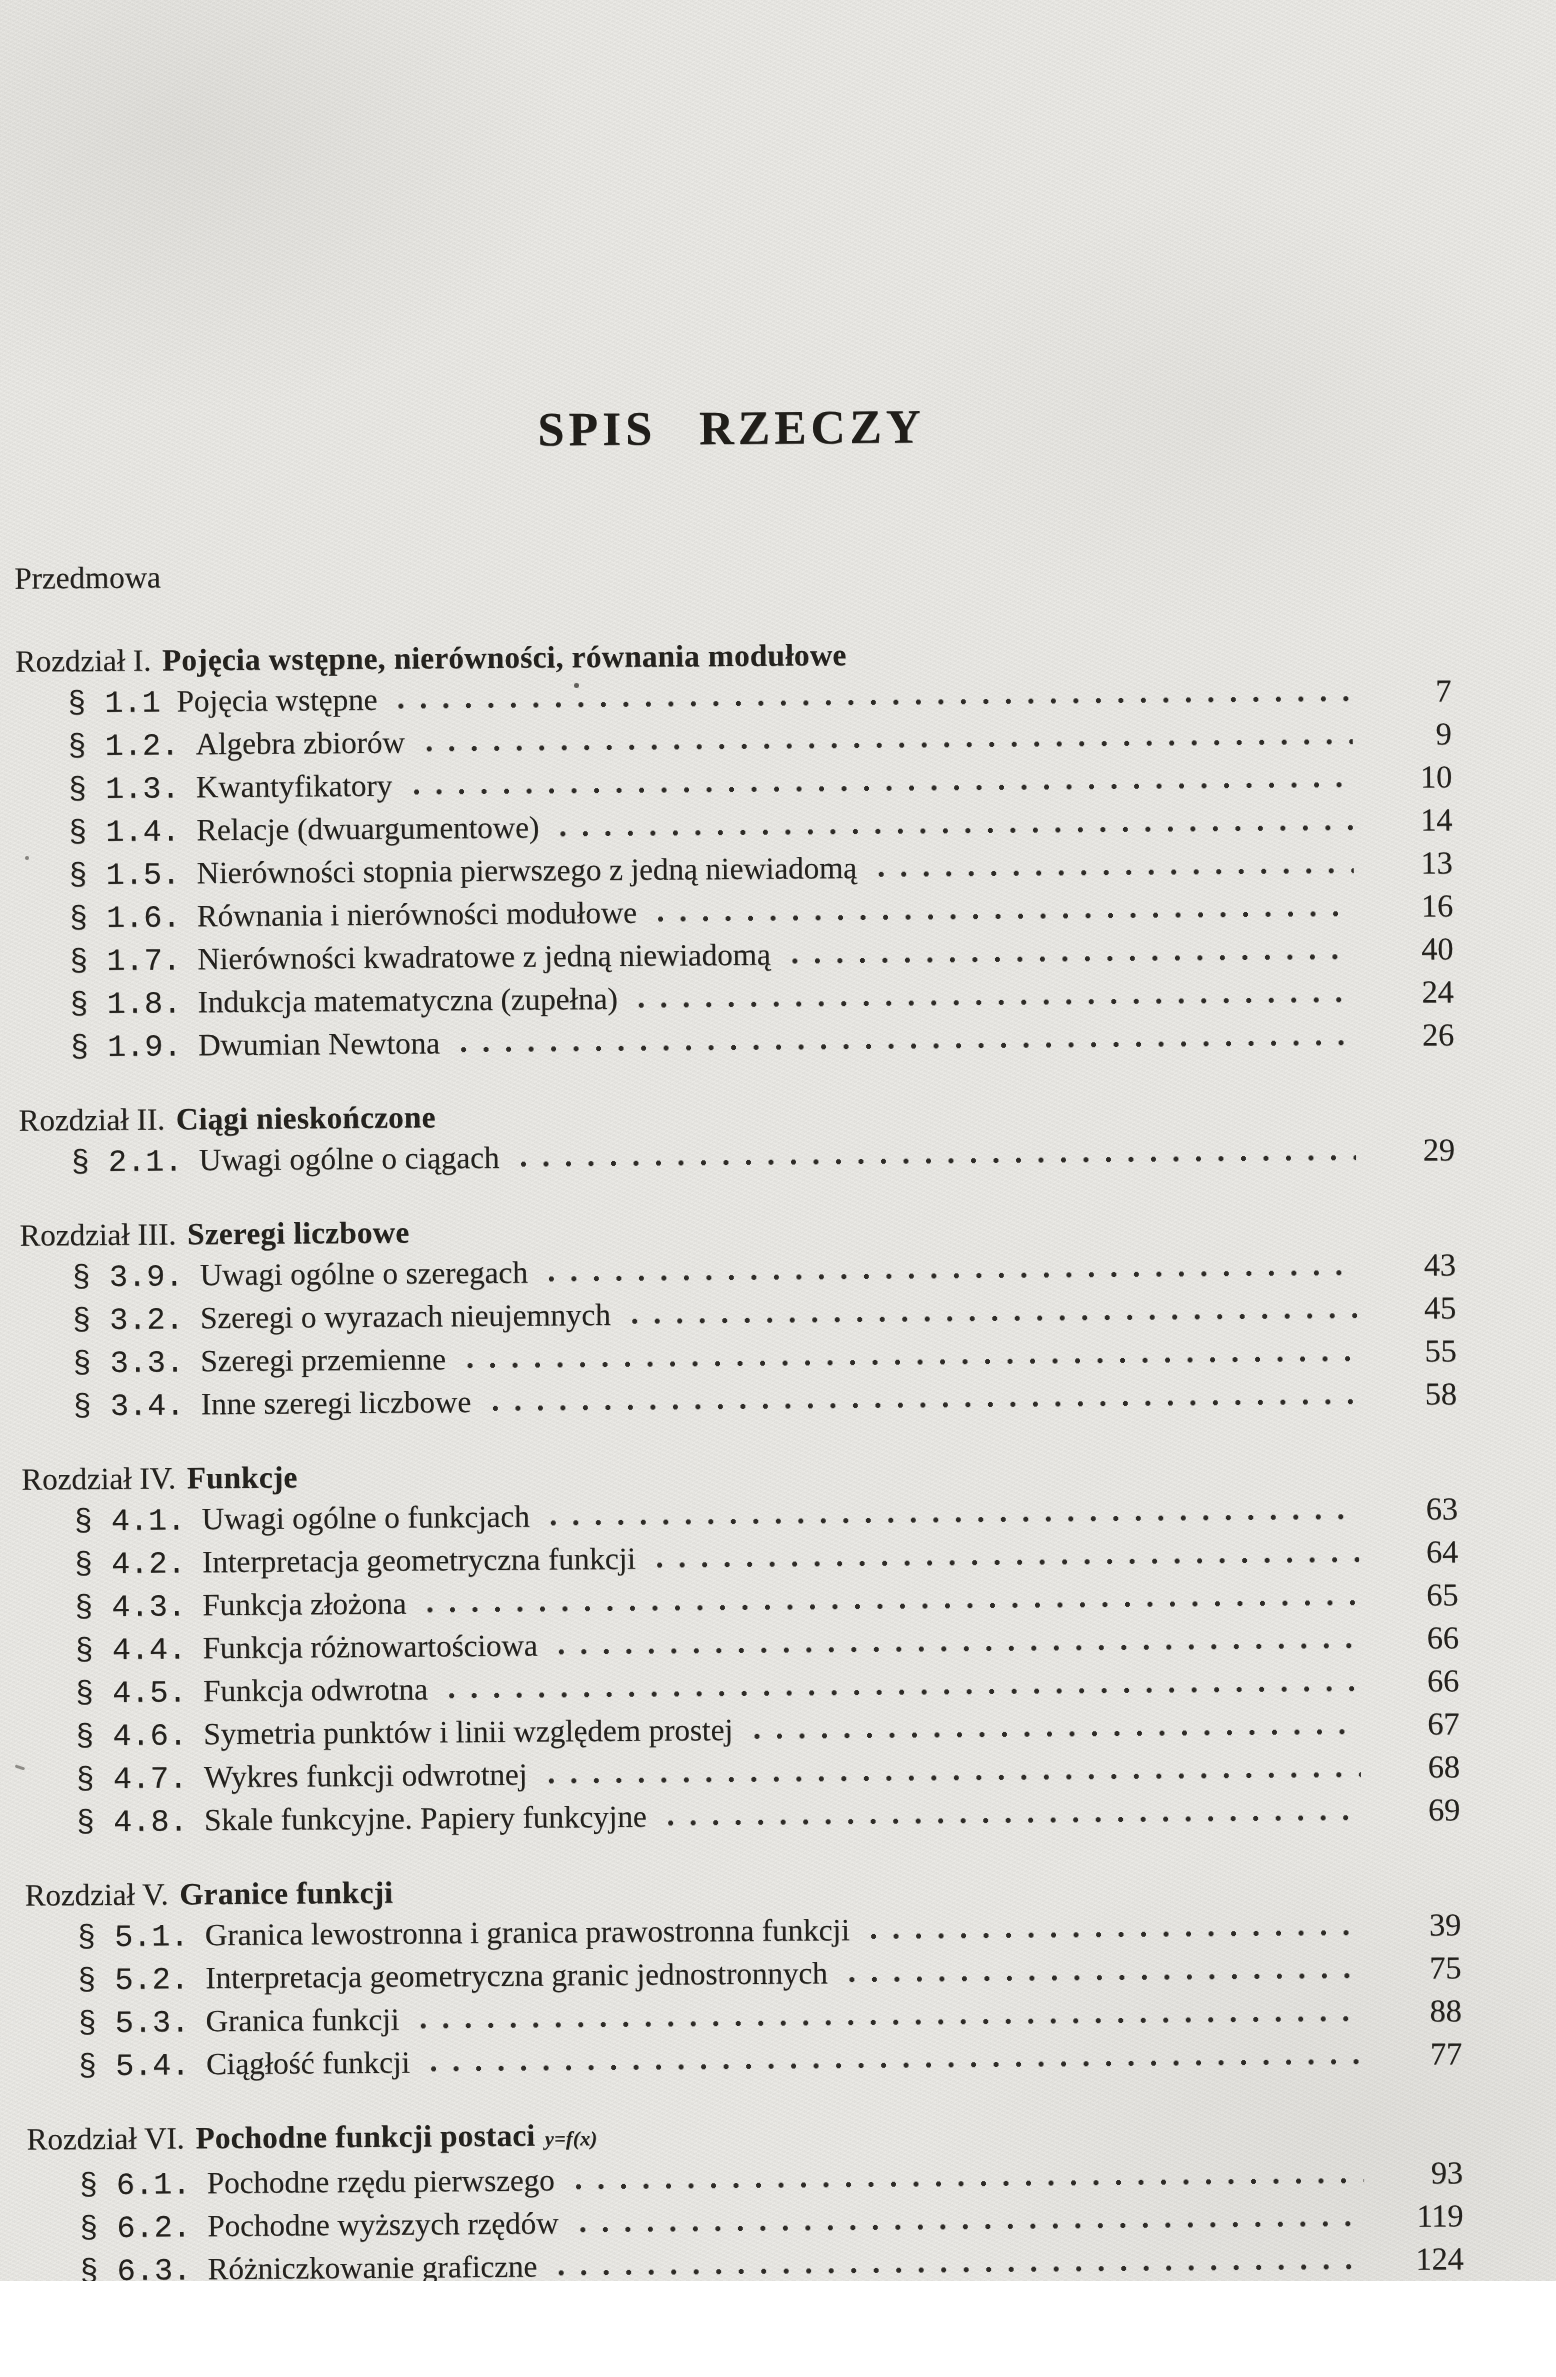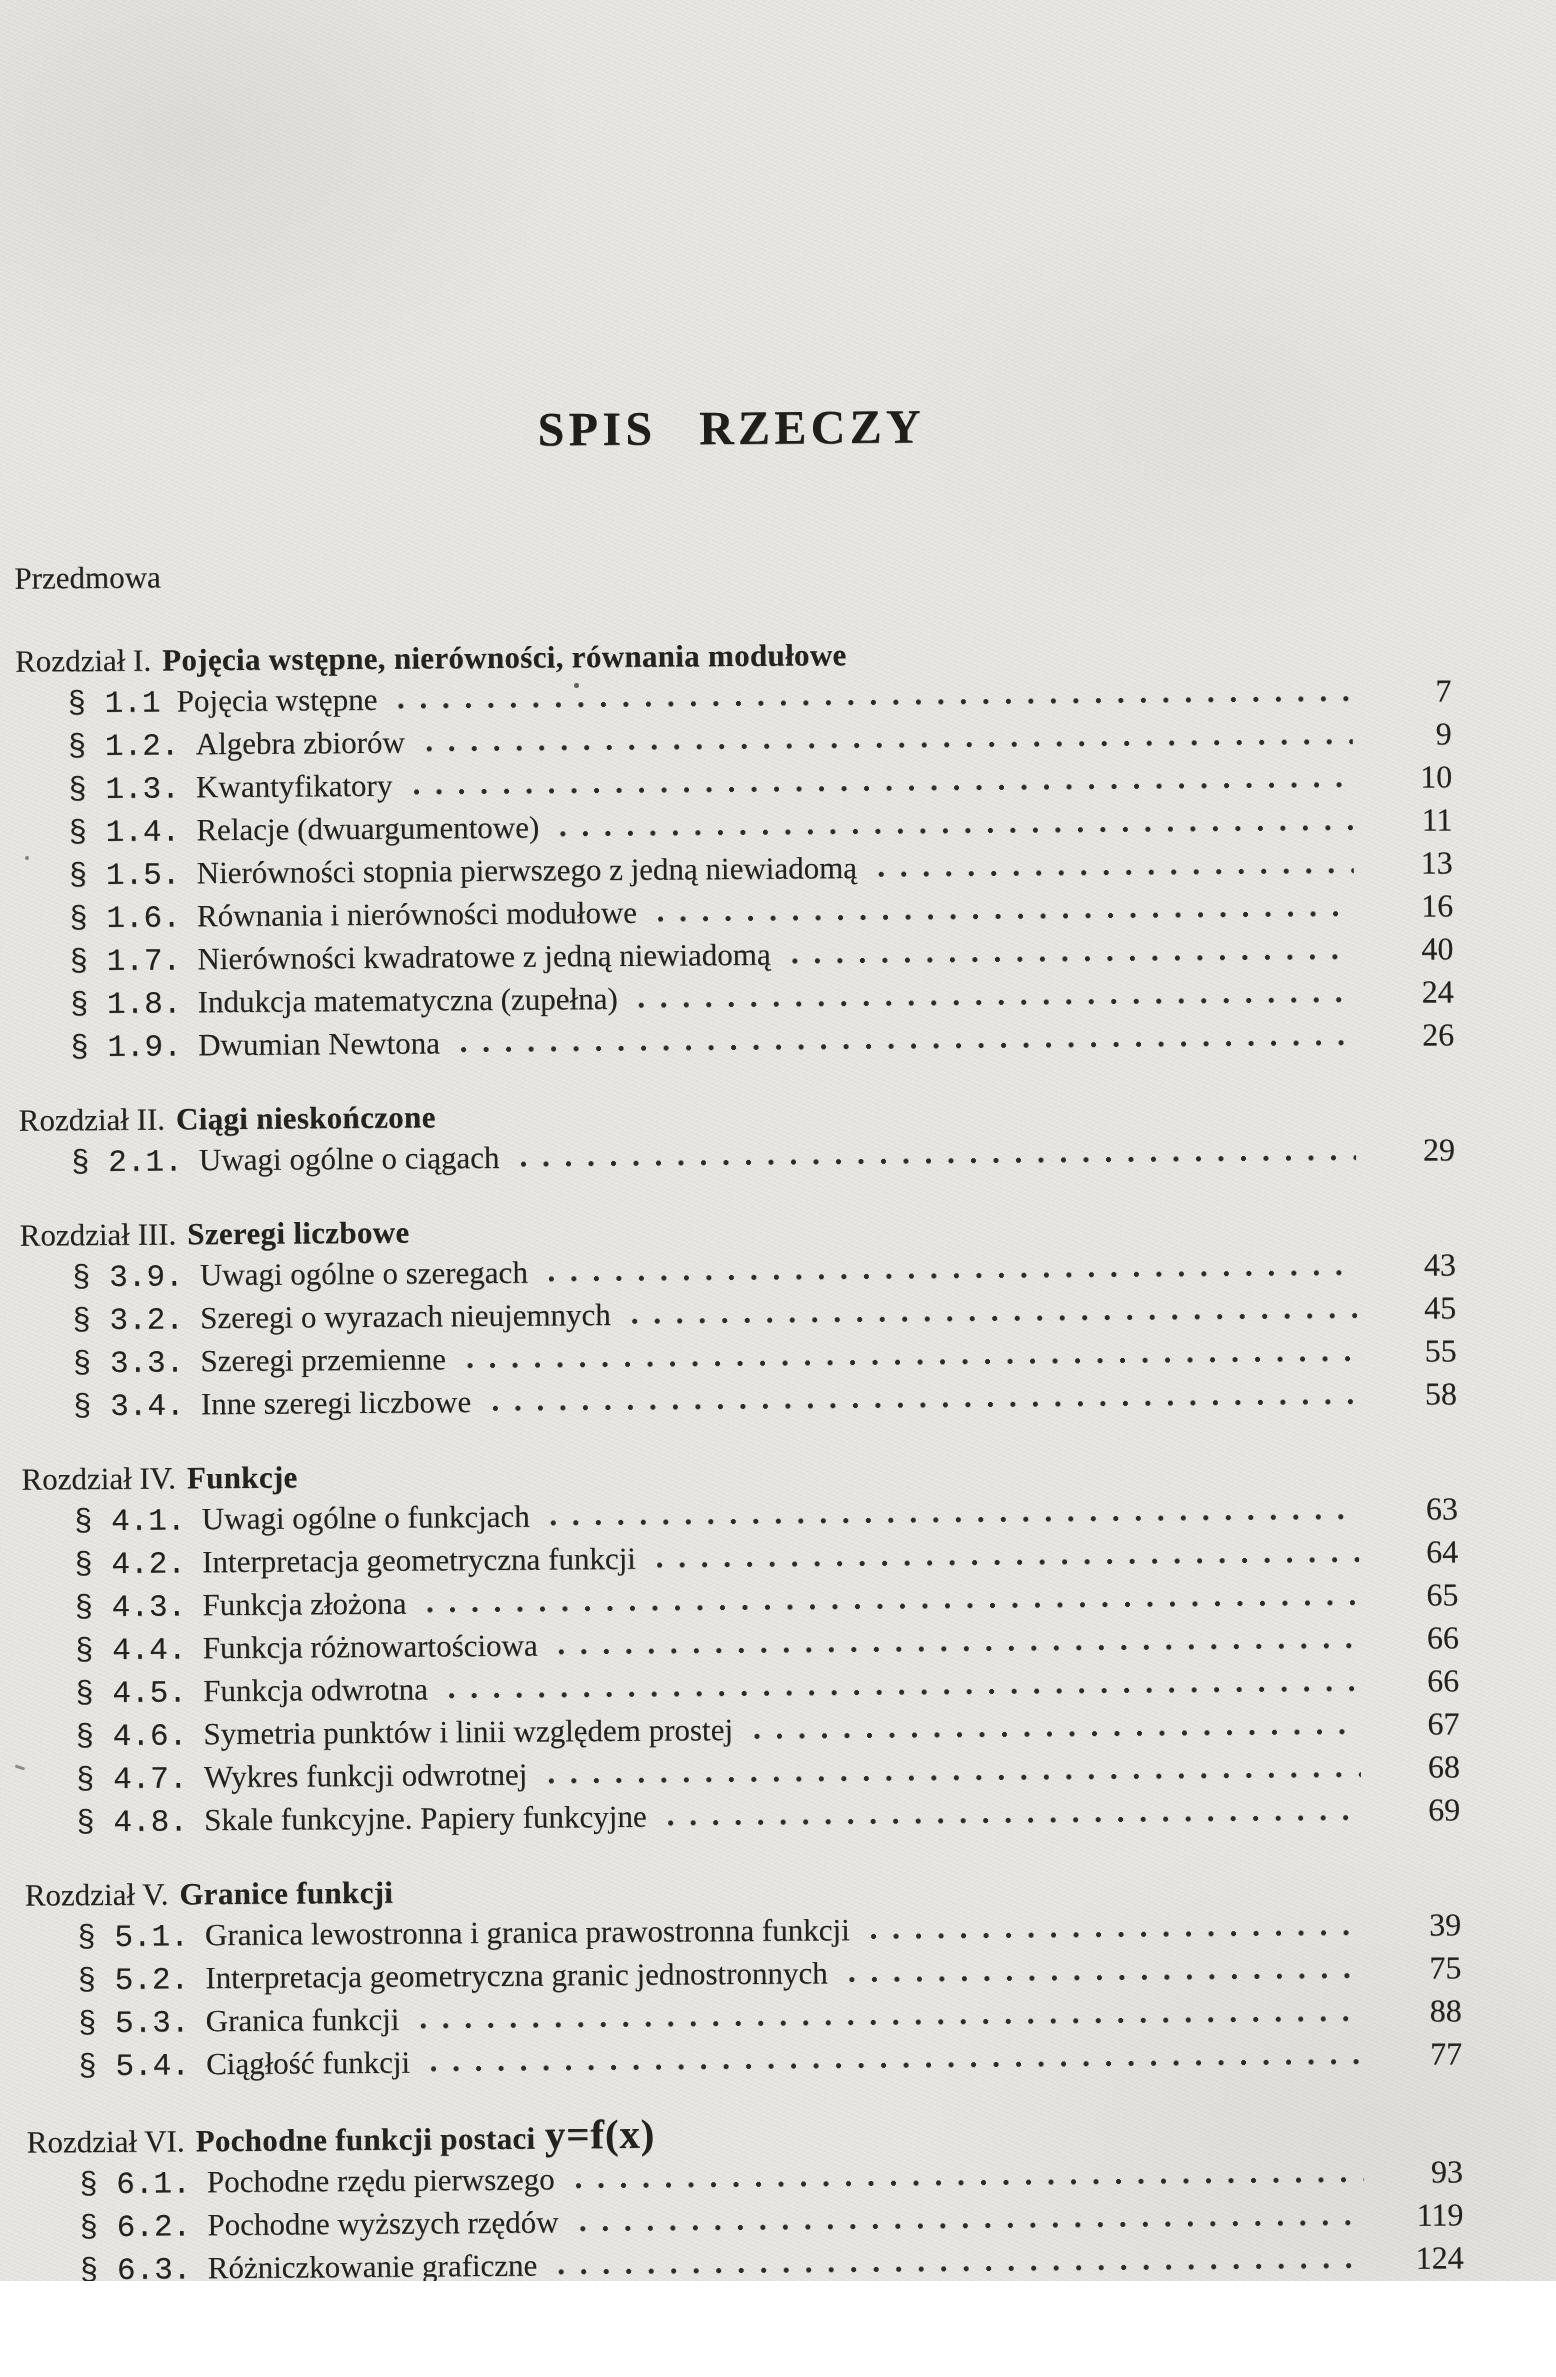--- a/index.html
+++ b/index.html
@@ -41,21 +41,21 @@
 
   .preface {
     font-size: 31px;
     margin-bottom: 42px;
   }
 
   .chapter { margin-top: 31px; }
   .chapter-heading { white-space: nowrap; }
   .ch-prefix { font-size: 31px; margin-right: 11px; }
   .ch-title  { font-size: 31px; font-weight: 700; letter-spacing: 0.01em; }
-  .ch-math   { font-size: 41px; font-weight: 700; margin-left: 9.5px; letter-spacing: 0.02em; }
+  .ch-math   { font-size: 20px; font-weight: 700; font-style: italic; margin-left: 9.5px; letter-spacing: 0.02em; }
 
   .entry {
     display: flex;
     align-items: baseline;
     margin-left: 52px;
     white-space: nowrap;
   }
   .entry-num { margin-right: 16.3px; font-family: Liberation Mono, monospace; }
   .dots {
     flex: 1 1 auto;
@@ -111,21 +111,21 @@
           <div class="entry">
             <span class="entry-num">§ 1.3.</span>
             <span class="entry-title">Kwantyfikatory</span>
             <span class="dots"></span>
             <span class="page-num">10</span>
           </div>
           <div class="entry">
             <span class="entry-num">§ 1.4.</span>
             <span class="entry-title">Relacje (dwuargumentowe)</span>
             <span class="dots"></span>
-            <span class="page-num">11</span>
+            <span class="page-num">14</span>
           </div>
           <div class="entry">
             <span class="entry-num">§ 1.5.</span>
             <span class="entry-title">Nierówności stopnia pierwszego z jedną niewiadomą</span>
             <span class="dots"></span>
             <span class="page-num">13</span>
           </div>
           <div class="entry">
             <span class="entry-num">§ 1.6.</span>
             <span class="entry-title">Równania i nierówności modułowe</span>

